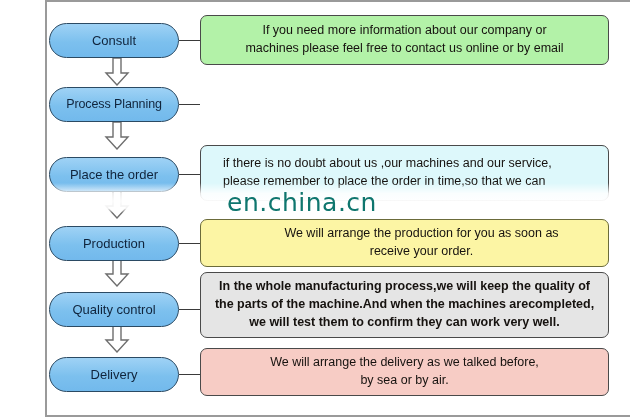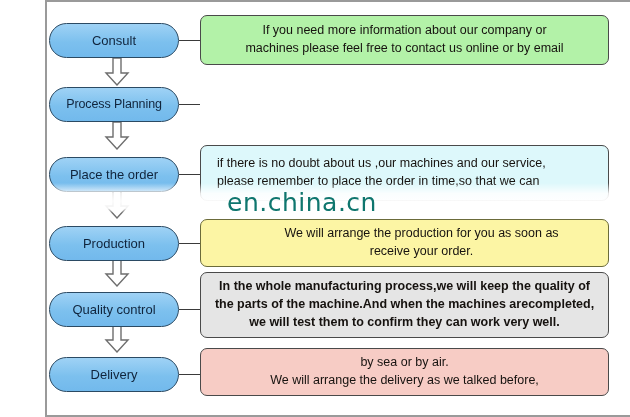--- a/index.html
+++ b/index.html
@@ -184,21 +184,21 @@
 
   <div class="pill tight" style="top:87px;">
     <span>Process Planning</span>
   </div>
   <div class="stub" style="left:134px; top:104px; width:21px;"></div>
 
   <div class="pill" style="top:157px;">
     <span>Place the order</span>
   </div>
   <div class="stub" style="left:134px; top:174px; width:21px;"></div>
-  <div class="tbox c-cyan left-al" style="top:145px; height:56px; align-items:flex-start; padding-left:16px;">
+  <div class="tbox c-cyan left-al" style="top:145px; height:56px; align-items:flex-start; padding-left:22px;">
     <p>if there is no doubt about us ,our machines and our service,</p>
     <p>please remember to place the order in time,so that we can</p>
   </div>
 
   <div class="pill" style="top:226px;">
     <span>Production</span>
   </div>
   <div class="stub" style="left:134px; top:243px; width:21px;"></div>
   <div class="tbox c-yellow" style="top:219px; height:48px;">
     <p>We will arrange the production for you as soon as</p>
@@ -213,21 +213,21 @@
     <p>In the whole manufacturing process,we will keep the quality of</p>
     <p>the parts of the machine.And when the machines arecompleted,</p>
     <p>we will test them to confirm they can work very well.</p>
   </div>
 
   <div class="pill" style="top:357px;">
     <span>Delivery</span>
   </div>
   <div class="stub" style="left:134px; top:374px; width:21px;"></div>
   <div class="tbox c-pink" style="top:348px; height:48px;">
+    <p>We will arrange the delivery as we talked before,</p>
     <p>by sea or by air.</p>
-    <p>We will arrange the delivery as we talked before,</p>
   </div>
 
   <div class="scanband"></div>
   <div class="watermark">en.china.cn</div>
 
   <div class="frame"></div>
 </div>
 
 </body></html>

